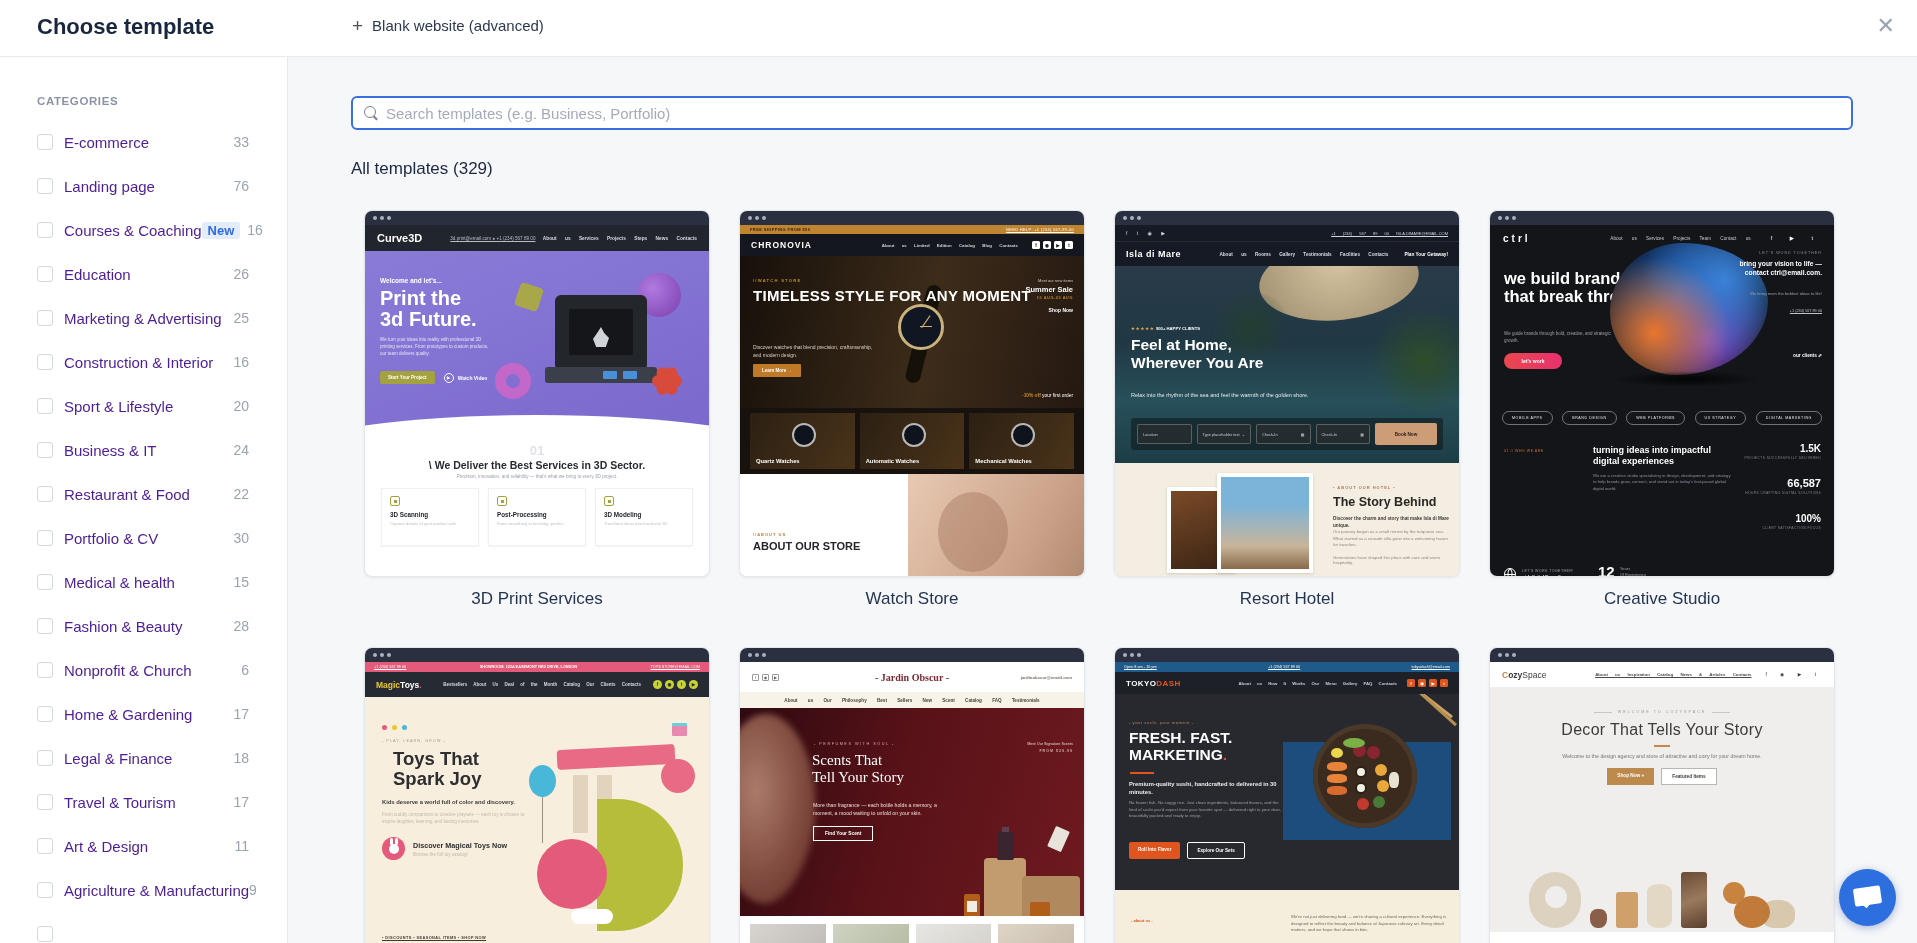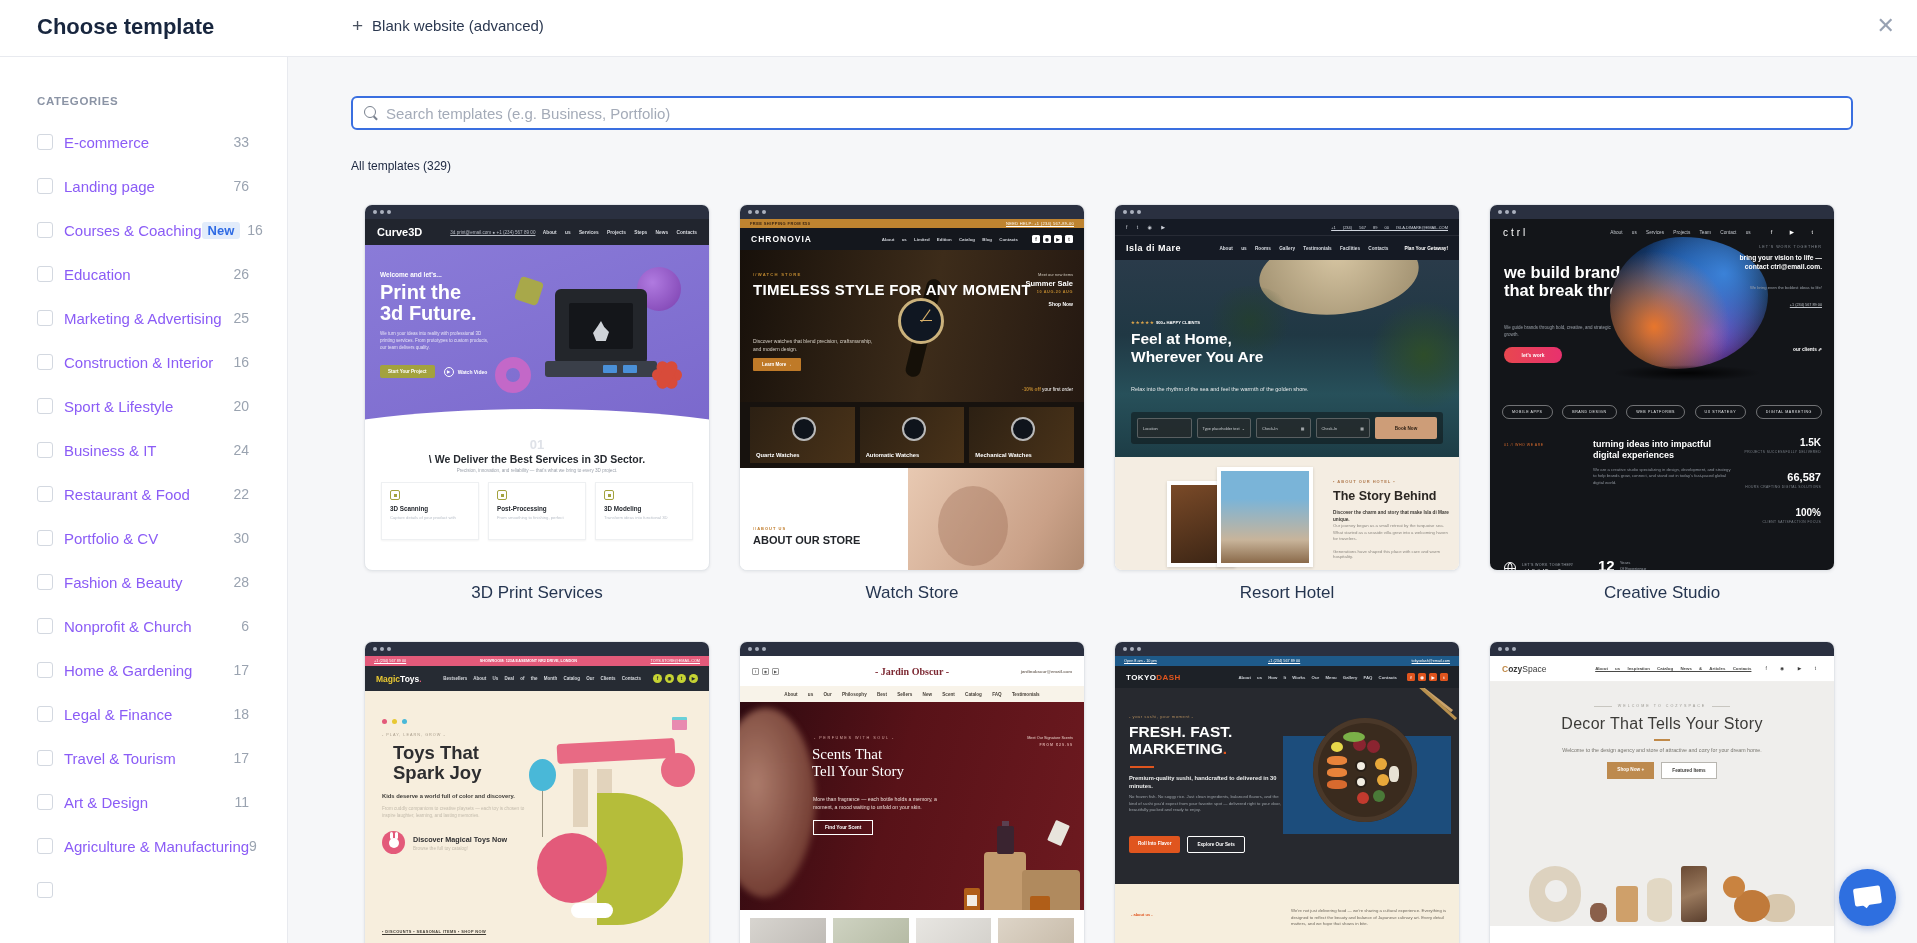--- a/index.html
+++ b/index.html
@@ -15,35 +15,35 @@
   .close-x { position:absolute; right:22px; top:13px; font-size:22px; color:#98a2b3; font-weight:300; cursor:pointer; }
 
   .content { display:flex; height:886px; }
 
   
   .sidebar { width:288px; background:#fff; border-right:1px solid #e8eaef; padding:38px 0 0 37px; overflow:hidden; }
   .cat-label { font-size:11.5px; font-weight:700; letter-spacing:.6px; color:#8b94a5; }
   .cat-list { margin-top:13px; }
   .cat-row { display:flex; align-items:center; height:44px; width:212px; cursor:pointer; }
   .checkbox { width:16px; height:16px; border:1px solid #d3d8e0; border-radius:3px; background:#fff; margin-right:11px; flex:0 0 auto; }
-  .cat-name { font-size:15px; color:#8b5cf6; white-space:nowrap; }
+  .cat-name { font-size:15px; color:#4c1d95; white-space:nowrap; }
   .cat-spacer { flex:1; }
   .new-badge { font-size:13px; font-weight:700; color:#2f6be4; background:#e2ecfb; border-radius:3px; padding:1px 6px; margin-right:7px; }
   .cat-count { font-size:14px; color:#9aa3b0; }
 
   
   .main { flex:1; background:#f6f7f9; padding:39px 0 0 63px; overflow:hidden; }
   .search-box { width:1502px; height:34px; background:#fff; border:2px solid #3a6fe0; border-radius:6px;
     display:flex; align-items:center; padding:0 11px; gap:8px; }
   .search-box input { border:0; outline:0; flex:1; font-size:15px; color:#1d4ed8; font-family:"Liberation Sans",sans-serif; background:transparent; }
   .search-box input::placeholder { color:#a4abb8; }
   .mag { width:14px; height:14px; position:relative; flex:0 0 auto; }
   .mag::before { content:""; position:absolute; width:10px; height:10px; border:1.6px solid #7a828f; border-radius:50%; left:0; top:0; }
   .mag::after { content:""; position:absolute; width:5px; height:1.6px; background:#7a828f; transform:rotate(45deg); left:9px; top:11px; }
-  .results-heading { margin-top:29px; font-size:12px; font-weight:500; color:#1c2740; }
+  .results-heading { margin-top:29px; font-size:17px; font-weight:500; color:#1c2740; }
 
   .grid { margin-top:31px; margin-left:13px; display:grid; grid-template-columns:repeat(4,346px); column-gap:29px; row-gap:38px; }
   .card { cursor:pointer; }
   .thumb { width:346px; height:367px; background:#fff; border:1px solid #e3e6ea; border-radius:8px; overflow:hidden;
     box-shadow:0 1px 3px rgba(16,24,40,.07); }
   .bbar { height:14px; background:#2a3040; display:flex; align-items:center; padding-left:8px; gap:3px; }
   .bbar i { width:4px; height:4px; border-radius:50%; background:#aab0bd; }
   .tbody { position:relative; width:100%; height:353px; overflow:hidden; }
   .card-title { margin-top:12px; text-align:center; font-size:17px; color:#253550; }
 
@@ -147,21 +147,21 @@
   .c2-img2 i { display:block; width:100%; height:100%; background:linear-gradient(180deg,#7ab4d8 30%,#c8b49a 75%,#8a6a4a); }
   .c2-sk { position:absolute; left:218px; top:22px; font-size:4px; color:#b07a4e; letter-spacing:1px; font-weight:700; }
   .c2-st { position:absolute; left:218px; top:32px; font-size:12.5px; font-weight:700; color:#2a2622; }
   .c2-ss { position:absolute; left:218px; top:52px; width:118px; font-size:4.7px; color:#3c3833; font-weight:600; line-height:1.5; }
   .c2-sp { position:absolute; left:218px; top:66px; width:118px; font-size:4.3px; color:#8d8880; line-height:1.55; }
   .c2-sp2 { position:absolute; left:218px; top:92px; width:118px; font-size:4.3px; color:#8d8880; }
 
   
   .c3 { background:#131519; height:100%; position:relative; }
   .c3-hd { height:26px; display:flex; align-items:center; padding:0 13px; }
-  .c3-logo { font-size:10px; color:#fff; letter-spacing:3px; font-weight:400; }
+  .c3-logo { font-size:10px; color:#fff; letter-spacing:3px; font-weight:700; }
   .c3-nav { margin-left:auto; margin-right:20px; font-size:4.7px; color:#c3c7cd; word-spacing:8px; }
   .c3-soc { font-size:5.5px; color:#fff; letter-spacing:8px; }
   .c3-l1 { position:absolute; left:14px; top:44px; font-size:16.5px; line-height:1.1; font-weight:800; color:#fff; }
   .c3-sub { position:absolute; left:14px; top:106px; width:112px; font-size:4.5px; line-height:1.5; color:#9aa0a8; }
   .c3-pill { position:absolute; left:14px; top:128px; width:58px; height:16px; border-radius:8px;
     background:linear-gradient(90deg,#e8474f,#e8316e); display:flex; align-items:center; justify-content:center;
     font-size:5px; font-weight:700; color:#fff; }
   .c3-blob { position:absolute; left:120px; top:18px; width:158px; height:132px; border-radius:46% 54% 58% 42%/52% 44% 56% 48%;
     background:radial-gradient(circle at 28% 68%,#e8762c,transparent 52%),
                radial-gradient(circle at 72% 28%,#3b82d8,transparent 55%),
@@ -395,20 +395,26 @@
           <span class="cat-count">22</span>
         </div>
         <div class="cat-row">
           <span class="checkbox"></span>
           <span class="cat-name">Portfolio &amp; CV</span>
           <span class="cat-spacer"></span>
           <span class="cat-count">30</span>
         </div>
         <div class="cat-row">
           <span class="checkbox"></span>
+          <span class="cat-name">Medical &amp; health</span>
+          <span class="cat-spacer"></span>
+          <span class="cat-count">15</span>
+        </div>
+        <div class="cat-row">
+          <span class="checkbox"></span>
           <span class="cat-name">Fashion &amp; Beauty</span>
           <span class="cat-spacer"></span>
           <span class="cat-count">28</span>
         </div>
         <div class="cat-row">
           <span class="checkbox"></span>
           <span class="cat-name">Nonprofit &amp; Church</span>
           <span class="cat-spacer"></span>
           <span class="cat-count">6</span>
         </div>

